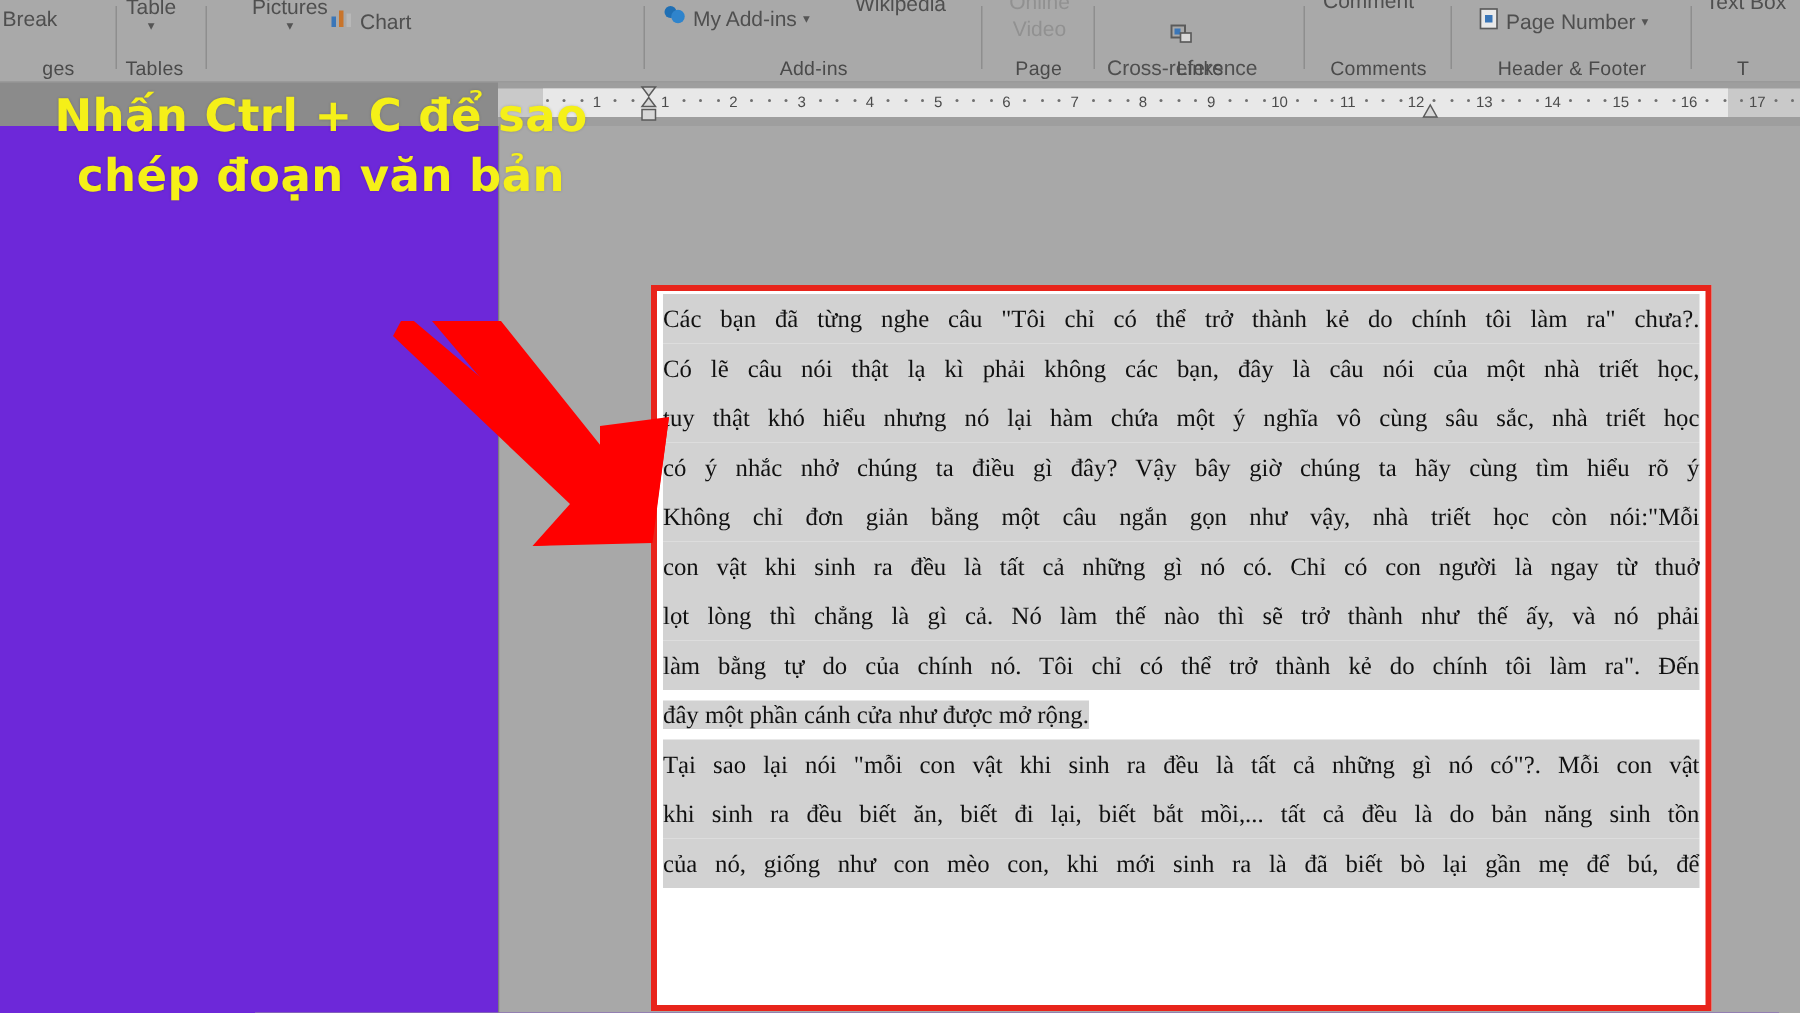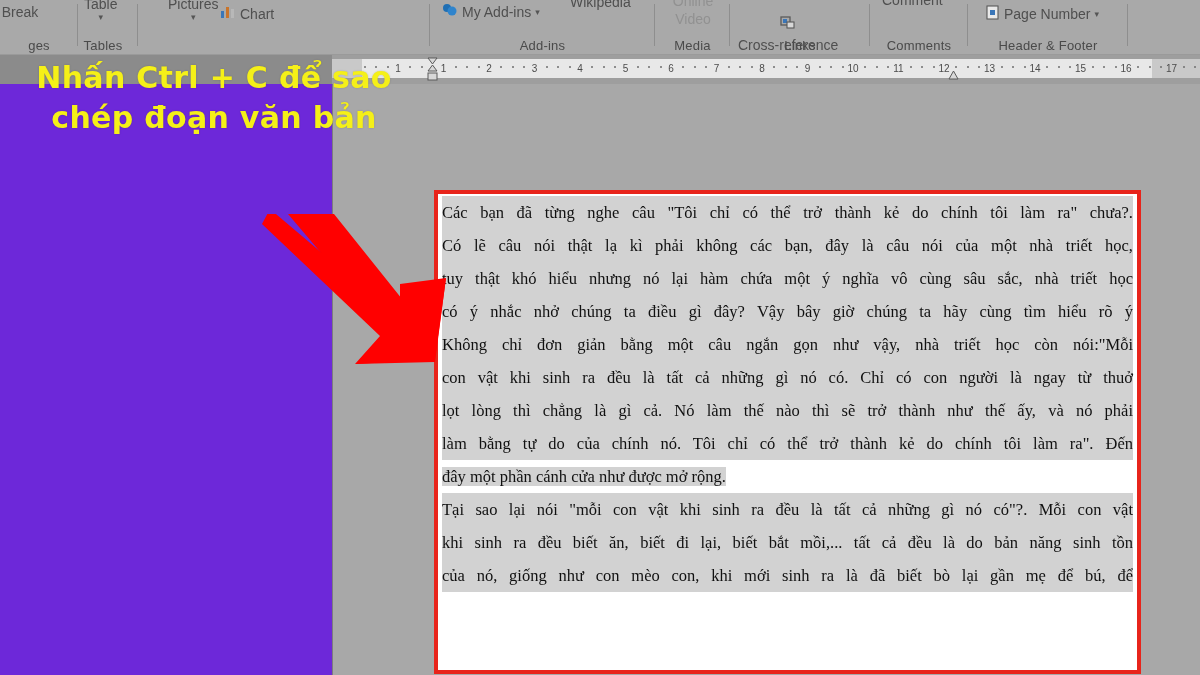--- a/index.html
+++ b/index.html
@@ -197,21 +197,21 @@
       <span>Wikipedia</span>
     </div>
     <div class="glabel">Add-ins</div>
     <div class="sep"></div>
   </div>
 
   <div class="rgroup" style="left:655px;width:75px;">
     <div class="ritem dim" style="left:8px;top:-8px;flex-direction:column;gap:0;line-height:18px;">
       <span style="text-align:center;white-space:normal;width:60px;">Online Video</span>
     </div>
-    <div class="glabel">Media</div>
+    <div class="glabel">Page</div>
     <div class="sep"></div>
   </div>
 
   <div class="rgroup" style="left:730px;width:140px;">
     <div class="ritem" style="left:8px;top:16px;flex-direction:column;">
       <span class="ico">
         <svg width="16" height="14" viewBox="0 0 16 14">
           <rect x="1" y="1" width="9" height="8" fill="none" stroke="#5a5a5a" stroke-width="1.3"></rect>
           <rect x="3" y="3" width="4" height="4" fill="#3a76b8"></rect>
           <rect x="7" y="6" width="7" height="6" fill="#d8d8d8" stroke="#5a5a5a" stroke-width="1.1"></rect>
@@ -239,20 +239,26 @@
           <rect x="4" y="5" width="5" height="5" fill="#3a76b8"></rect>
         </svg>
       </span>
       <span>Page Number</span>
       <span class="caret">▾</span>
     </div>
     <div class="glabel">Header &amp; Footer</div>
     <div class="sep"></div>
   </div>
 
+  <div class="rgroup" style="left:1128px;width:72px;">
+    <div class="ritem" style="left:8px;top:-8px;flex-direction:column;gap:0;line-height:18px;align-items:center;width:56px;">
+      <span style="white-space:normal;text-align:center;">Text Box</span>
+    </div>
+    <div class="glabel" style="text-align:left;padding-left:30px;">T</div>
+  </div>
 
   <div class="ribbon-bottom-line"></div>
 </div>
 
 <div id="ruler-left-gap"></div>
 <div id="ruler">
   <div id="ruler-inner"></div>
   <div id="ruler-white" style="left:30px;width:790px;"></div>
   <div id="ruler-ticks">
       <span class="tick" style="left: 66px;">1</span>

